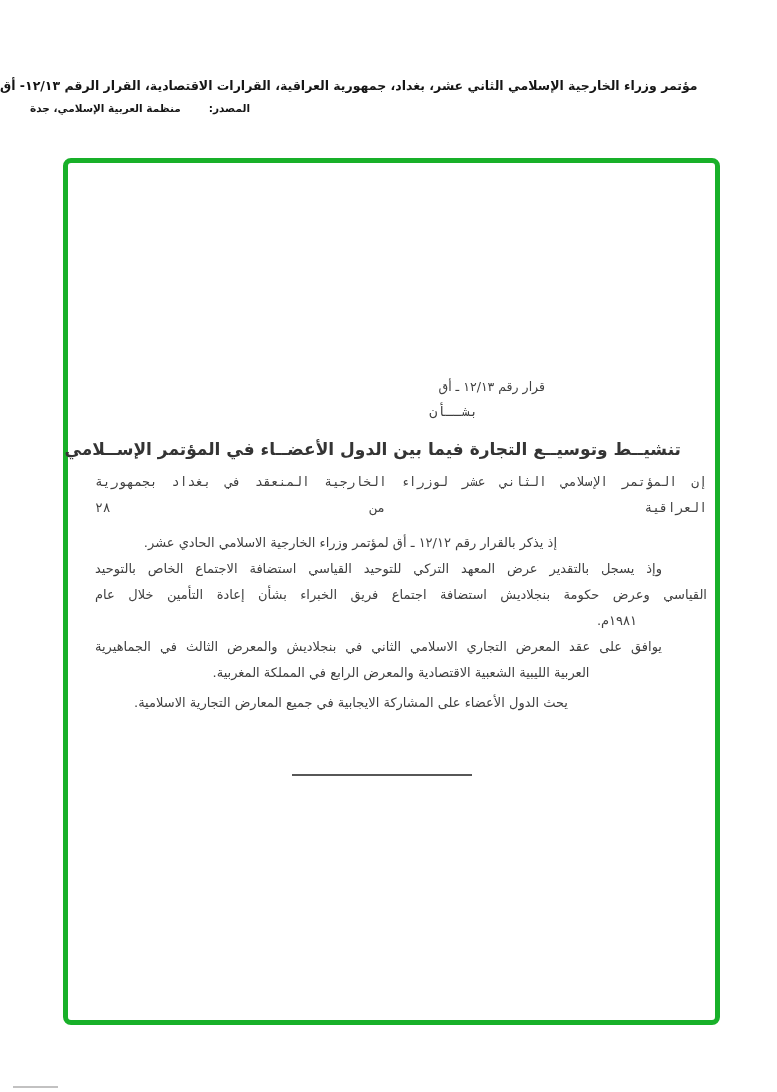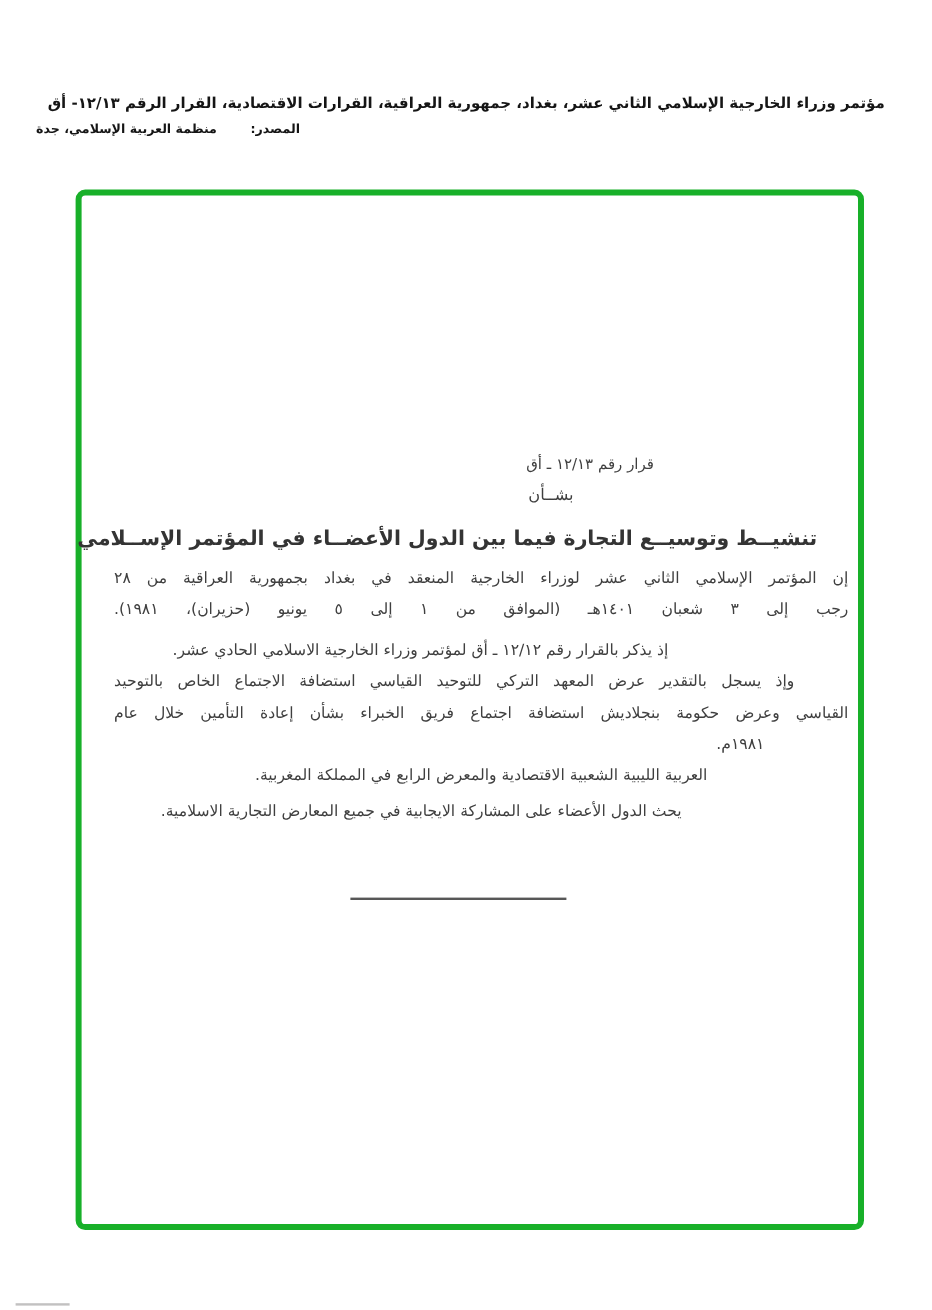--- a/index.html
+++ b/index.html
@@ -3,41 +3,41 @@
 <meta charset="utf-8">
 <style>
   html,body{margin:0;padding:0;}
   body{
     width:777px;height:1092px;position:relative;background:#ffffff;
     font-family:"DejaVu Sans",sans-serif;overflow:hidden;
   }
   
   .top-header{position:absolute;top:74px;left:0;right:0;direction:rtl;color:#151515;}
   .hline1{
-    text-align:center;font-size:12.5px;font-weight:bold;white-space:nowrap;
+    text-align:left;font-size:12.5px;font-weight:bold;white-space:nowrap;
     letter-spacing:0;line-height:24px;
   }
   .hline2{
     position:absolute;top:28px;right:527px;white-space:nowrap;
     font-size:10.5px;font-weight:bold;direction:rtl;
   }
   .hline2 .src-label{margin-left:28px;}
   
   .scan-frame{
     position:absolute;left:63px;top:158px;width:647px;height:857px;
     border:5px solid #18b029;border-radius:8px;background:#ffffff;
   }
   
   .doc-content{
     position:absolute;left:95px;top:372px;width:612px;direction:rtl;
     color:#3f3f3f;font-size:13px;line-height:26px;padding-top:2px;
   }
   .line{white-space:nowrap;}
   .l-decision{text-align:right;padding-right:162px;font-size:12.5px;}
-  .l-regarding{padding-right:229px;font-size:13.5px;}
+  .l-regarding{padding-right:229px;font-size:13.5px;font-family:Liberation Mono, monospace;}
   .l-title{
     font-size:17px;font-weight:bold;text-align:center;line-height:30px;
     margin:8px 0 6px 0;transform:translateX(-26px);color:#343434;white-space:nowrap;
   }
   .jf{white-space:normal;text-align:justify;text-align-last:justify;}
   .jf-indent{padding-right:45px;}
   .l-recall{padding-right:150px;margin-top:8px;}
   .l-year{text-align:right;padding-right:70px;}
   .l-urge{text-align:center;padding-right:100px;margin-top:4px;}
   .divider{
@@ -60,29 +60,29 @@
   </div>
 </div>
 
 <div class="scan-frame"></div>
 
 <div class="doc-content">
   <div class="line l-decision">قرار رقم ١٢/١٣ ـ أق</div>
   <div class="line l-regarding">بشــأن</div>
   <div class="line l-title">تنشيــط وتوسيــع التجارة فيما بين الدول الأعضــاء في المؤتمر الإســلامي</div>
 
-  <div class="line jf" style="margin-top:6px;">إن المؤتمر الإسلامي الثاني عشر لوزراء الخارجية المنعقد في بغداد بجمهورية العراقية من ٢٨</div>
-  <div class="line jf">رجب إلى ٣ شعبان ١٤٠١هـ (الموافق من ١ إلى ٥ يونيو (حزيران)، ١٩٨١).</div>
+  <div class="line jf" style="margin-top:6px;font-family:Liberation Mono, monospace;">إن المؤتمر الإسلامي الثاني عشر لوزراء الخارجية المنعقد في بغداد بجمهورية العراقية من ٢٨</div>
 
   <div class="line l-recall">إذ يذكر بالقرار رقم ١٢/١٢ ـ أق لمؤتمر وزراء الخارجية الاسلامي الحادي عشر.</div>
 
   <div class="line jf jf-indent">وإذ يسجل بالتقدير عرض المعهد التركي للتوحيد القياسي استضافة الاجتماع الخاص بالتوحيد</div>
   <div class="line jf">القياسي وعرض حكومة بنجلاديش استضافة اجتماع فريق الخبراء بشأن إعادة التأمين خلال عام</div>
   <div class="line l-year">١٩٨١م.</div>
 
+  <div class="line jf jf-indent">يوافق على عقد المعرض التجاري الاسلامي الثاني في بنجلاديش والمعرض الثالث في الجماهيرية</div>
   <div class="line" style="text-align:center;">العربية الليبية الشعبية الاقتصادية والمعرض الرابع في المملكة المغربية.</div>
 
   <div class="line l-urge">يحث الدول الأعضاء على المشاركة الايجابية في جميع المعارض التجارية الاسلامية.</div>
 
   <div class="divider"></div>
 </div>
 
 <div class="footer-mark"></div>
 
 </body></html>

